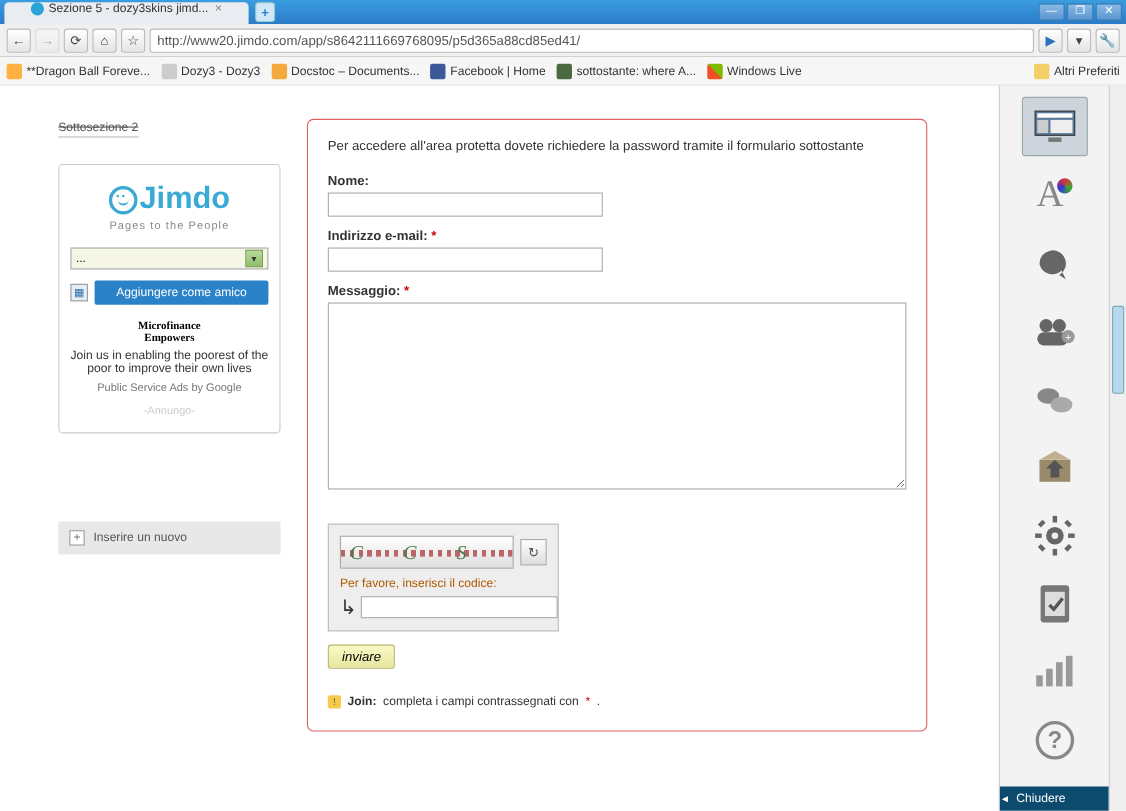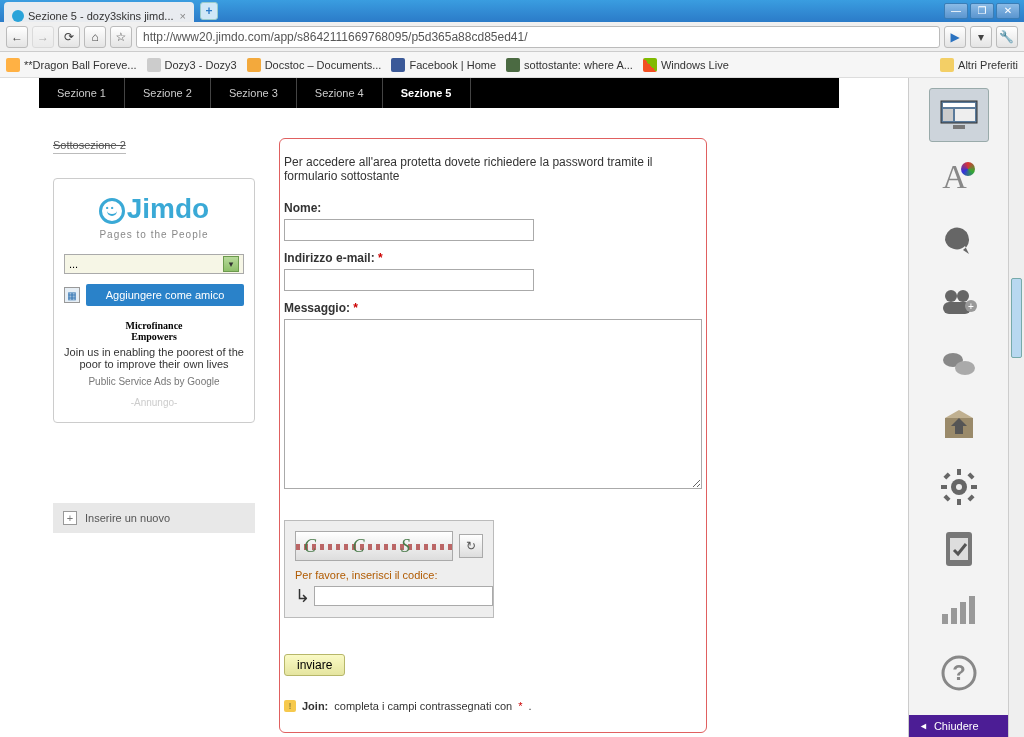--- a/index.html
+++ b/index.html
@@ -1,20 +1,20 @@
 <!DOCTYPE html>
 <html><head>
 <meta charset="utf-8">
 <style>
   * { box-sizing: border-box; margin: 0; padding: 0; }
   body { font-family: Arial, sans-serif; font-size: 12px; background: #fff; overflow: hidden; }
 
   
   .title-bar { height: 22px; background: linear-gradient(#3a9de0,#2b7bc8); display: flex; align-items: center; padding: 0 4px; color: #fff; }
-  .tab { background: #e9ecf0; color: #333; border-radius: 4px 4px 0 0; height: 20px; display: inline-flex; align-items: flex-end; padding: 0 8px; margin-top: 2px; font-size: 11px; }
+  .tab { background: #e9ecf0; color: #333; border-radius: 4px 4px 0 0; height: 20px; display: inline-flex; align-items: flex-start; padding: 0 24px; margin-top: 2px; font-size: 11px; }
   .tab-icon { width: 12px; height: 12px; background:#2aa3d9; border-radius:50%; margin-right:4px; }
   .tab-close { margin-left: 6px; color:#888; cursor:pointer; }
   .new-tab { width: 18px; height: 18px; background:#cfe7f7; border:1px solid #9cc; border-radius:3px; display:flex; align-items:center; justify-content:center; margin-left:6px; color:#2b7bc8; font-weight:bold; }
   .win-controls { margin-left:auto; display:flex; gap:2px; }
   .win-btn { width:24px; height:16px; background: linear-gradient(#8bbbe6,#5a95cf); border:1px solid #3a6; border-color:#3a7db5; border-radius:2px; text-align:center; line-height:14px; color:#fff; font-size:10px; cursor:pointer;}
   .toolbar-row { height: 30px; background:#f0f0f0; border-bottom:1px solid #ccc; display:flex; align-items:center; padding:0 6px; gap:4px; }
   .nav-btn { width:22px; height:22px; border:1px solid #bbb; background:linear-gradient(#fff,#e4e4e4); border-radius:3px; display:flex; align-items:center; justify-content:center; cursor:pointer; color:#444; }
   .url-bar { flex:1; height:22px; border:1px solid #bbb; background:#fff; border-radius:3px; padding:0 6px; display:flex; align-items:center; color:#555; font-size:12px;}
   .bookmarks { height: 26px; background:#f6f6f6; border-bottom:1px solid #ddd; display:flex; align-items:center; padding:0 6px; gap:10px; font-size:11px; }
   .bm { display:flex; align-items:center; gap:4px; color:#333; cursor:pointer; white-space:nowrap;}
@@ -25,21 +25,21 @@
   .bm-icon.folder { background:#f3cf66; }
   .bm-icon.gray { background:#ccc; }
   .bm-spacer { flex:1; }
 
   
   .viewport { position:absolute; top:78px; bottom:0; left:0; right:0; display:flex; }
   .content { flex:1; overflow:auto; background:#fff; position:relative; }
   .right-panel { width:100px; background:#f3f3f3; border-left:1px solid #ccc; display:flex; flex-direction:column; align-items:center; padding-top:6px; position:relative;}
   .right-panel .tool { width:60px; height:54px; margin:4px 0; display:flex; align-items:center; justify-content:center; color:#777;}
   .tool.active { background:#cdd4db; border:1px solid #9aa; border-radius:3px;}
-  .chiudere { position:absolute; bottom:0; left:0; right:0; height:22px; background:#4c1d95; color:#fff; display:flex; align-items:center; justify-content:flex-start; padding-left:10px; font-size:11px; cursor:pointer;}
+  .chiudere { position:absolute; bottom:0; left:0; right:0; height:22px; background:#0c4a6e; color:#fff; display:flex; align-items:center; justify-content:flex-start; font-size:11px; cursor:pointer;}
   .chiudere::before { content:"◄"; margin-right:6px; font-size:9px;}
 
   
   .page-wrap { width: 830px; margin: 0 auto; }
   .top-nav { background:#000; height:30px; display:flex; align-items:stretch; margin:0 0 0 0; width: 800px;}
   .top-nav .nitem { color:#ccc; padding:0 18px; display:flex; align-items:center; font-size:11px; cursor:pointer; border-right:1px solid #444; }
   .top-nav .nitem.active { color:#fff; font-weight:bold; }
 
   .columns { display:flex; padding-top:30px; }
   .sidebar { width:230px; padding:0 14px; }
@@ -57,37 +57,37 @@
   .friend-btn { flex:1; background:#2a82c9; color:#fff; font-size:11px; height:22px; display:flex; align-items:center; justify-content:center; border-radius:2px; cursor:pointer;}
   .ad { text-align:center; margin-top:14px; font-size:11px;}
   .ad h3 { font-size:10px; font-family:Georgia,serif; font-weight:bold;}
   .ad .body { font-size:11px; color:#333; margin-top:4px;}
   .ad .foot { font-size:10px; color:#777; margin-top:6px;}
   .ad .ann { font-size:10px; color:#ccc; margin-top:10px;}
   .insert-new { margin-top:80px; height:30px; background:#e8e8e8; display:flex; align-items:center; padding:0 10px; font-size:11px; color:#555; gap:8px; cursor:pointer;}
   .plus { width:14px; height:14px; border:1px solid #999; display:flex; align-items:center; justify-content:center; color:#777; font-size:11px; background:#fff;}
 
   .main { flex:1; padding:0 10px; }
-  .form-box { border:1px solid #e06060; border-radius:6px; padding:16px 4px 20px; width:428px; font-size:12px; color:#333; font-family:"Trebuchet MS",Verdana,sans-serif;}
+  .form-box { border:1px solid #e06060; border-radius:6px; padding:16px 18px 20px; width:564px; font-size:12px; color:#333; font-family:"Trebuchet MS",Verdana,sans-serif;}
   .form-box .intro { margin-bottom:18px; }
   .form-box label { font-weight:bold; display:block; margin-top:10px; }
   .req { color:#c00; }
   .tinput { width:250px; height:22px; border:1px solid #aaa; margin-top:4px;}
   .tarea { width:100%; height:170px; border:1px solid #aaa; margin-top:4px; resize:both;}
   .captcha-box { border:1px solid #bbb; background:#eee; padding:10px; width:210px; margin-top:28px;}
   .captcha-img-row { display:flex; gap:6px; align-items:center;}
   .captcha-img { flex:1; height:30px; background:linear-gradient(#fff,#ddd); border:1px solid #aaa; position:relative; overflow:hidden;}
   .captcha-img .squiggle { position:absolute; left:0; right:0; top:12px; height:6px; background:repeating-linear-gradient(90deg,#b66,#b66 4px,transparent 4px,transparent 8px);}
   .captcha-img .letters { position:absolute; left:8px; top:4px; font-family:serif; font-style:italic; font-size:18px; letter-spacing:16px; color:#4a7a4a;}
   .refresh-btn { width:24px; height:24px; border:1px solid #aaa; background:linear-gradient(#fff,#ddd); display:flex; align-items:center; justify-content:center; color:#555; cursor:pointer;}
   .captcha-label { font-size:11px; color:#b05a00; margin-top:8px;}
   .captcha-input-row { display:flex; align-items:center; gap:4px; margin-top:4px;}
   .captcha-arrow { font-size:18px; color:#333;}
   .captcha-input { flex:1; height:20px; border:1px solid #aaa;}
-  .submit-btn { margin-top:36px; padding:3px 12px; background:linear-gradient(#fafac5,#e5e5a0); border:1px solid #b7b76a; border-radius:3px; font-size:12px; cursor:pointer;}
+  .submit-btn { margin-top:12px; padding:3px 12px; background:linear-gradient(#fafac5,#e5e5a0); border:1px solid #b7b76a; border-radius:3px; font-size:12px; cursor:pointer;font-style:italic;}
   .note-row { margin-top:24px; font-size:11px; display:flex; align-items:center; gap:6px;}
   .warn { width:12px; height:12px; background:#f6c94d; border-radius:2px; display:inline-flex; align-items:center; justify-content:center; color:#663; font-size:9px;}
 
   .scrollbar-v { width:16px; background:#efefef; border-left:1px solid #ccc; position:relative;}
   .scrollbar-v .thumb { position:absolute; left:2px; right:2px; top:200px; height:80px; background:#b8d8f0; border:1px solid #7aa; border-radius:2px;}
 </style>
 </head>
 <body>
 
 <div class="title-bar">
@@ -146,27 +146,20 @@
   <div class="bm-spacer"></div>
   <div class="bm">
       <span class="bm-icon folder"></span>
       <span>Altri Preferiti</span>
     </div>
 </div>
 
 <div class="viewport">
   <div class="content">
     <div class="page-wrap">
-      <div class="top-nav">
-        <div class="nitem">Sezione 1</div>
-        <div class="nitem">Sezione 2</div>
-        <div class="nitem">Sezione 3</div>
-        <div class="nitem">Sezione 4</div>
-        <div class="nitem active">Sezione 5</div>
-      </div>
 
       <div class="columns">
         <div class="sidebar">
           <span class="sub-link">Sottosezione 2</span>
 
           <div class="jimdo-box">
             <div class="jimdo-logo">
               <span class="smile"></span><span>Jimdo</span>
             </div>
             <div class="jimdo-tag">Pages to the People</div>

